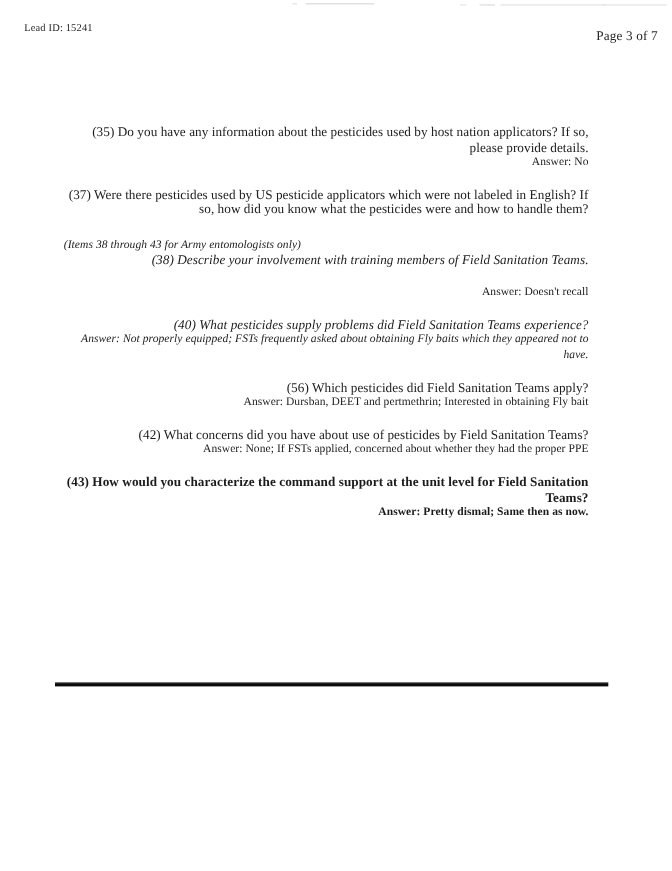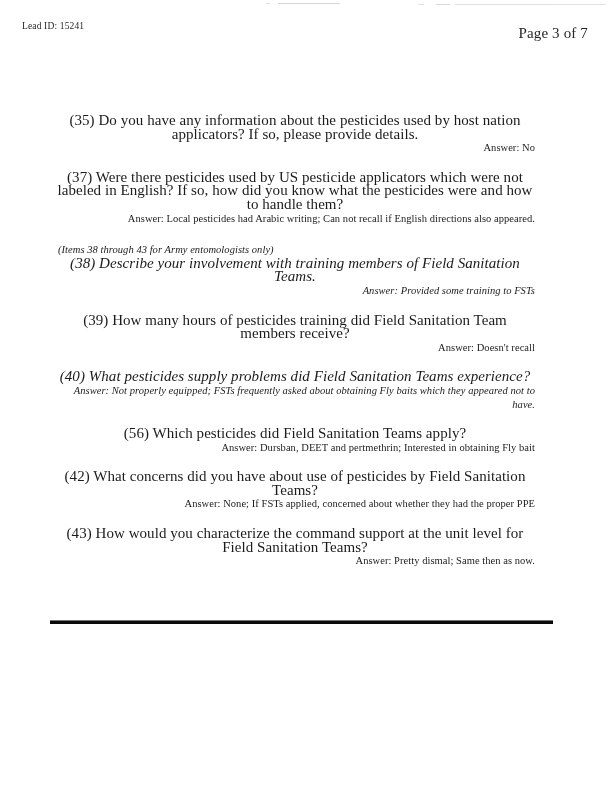--- a/index.html
+++ b/index.html
@@ -48,23 +48,23 @@
     position: absolute;
     left: 22px;
     top: 0;
     font-size: 9.5px;
     letter-spacing: 0.15px;
     white-space: nowrap;
     color: #272727;
   }
   .header .page-num {
     position: absolute;
-    right: 23px;
+    right: 13px;
     top: 4px;
-    font-size: 15px;
+    font-size: 12px;
     letter-spacing: 0.15px;
     white-space: nowrap;
     color: #272727;
   }
 
   
   .body-block {
     position: absolute;
     left: 55px;
     top: 114px;
@@ -74,45 +74,45 @@
     margin-bottom: 15px;
   }
   .note-line {
     font-size: 10.5px;
     line-height: 13.6px;
     margin-left: 3px;
     color: #1b1b1b;
     letter-spacing: 0.05px;
   }
   .q-line {
-    font-size: 15px;
+    font-size: 12px;
     line-height: 13.6px;
     color: #1b1b1b;
     letter-spacing: 0.05px;
-    text-align: center;
+    text-align: right;
   }
   .a-line {
     font-size: 10.5px;
     line-height: 13.6px;
     margin-left: 4px;
     color: #1b1b1b;
     letter-spacing: 0.05px;
     text-align: right;
   }
 
   
   .g35 { margin-bottom: 16px; }
   .g36 { margin-bottom: 16px; }
   .g37 { margin-bottom: 18px; }
   .g38 { margin-bottom: 16px; font-style: italic; }
   .g39 { margin-bottom: 16px; }
   .g40 { margin-bottom: 16px; font-style: italic; }
   .g41 { margin-bottom: 16px; }
   .g42 { margin-bottom: 16px; }
-  .g43 { margin-bottom: 0; }
+  .g43 { margin-bottom: 0; font-weight: bold; }
 
   
   .bottom-rule {
     position: absolute;
     left: 50px;
     top: 621px;
     width: 503px;
     height: 3px;
     background: #0a0a0a;
   }
@@ -146,31 +146,28 @@
   <div class="body-block">
 
     <div class="qa-group g35">
       <div class="q-line">(35)  Do you have any information about the pesticides used by host nation applicators?  If so, please provide details.</div>
       <div class="a-line">Answer:  No</div>
     </div>
 
 
     <div class="qa-group g37">
       <div class="q-line">(37)  Were there pesticides used by US pesticide applicators which were not labeled in English?  If so, how did you know what the pesticides were and how to handle them?</div>
-      <div class="a-line">Answer:  Local pesticides had Arabic writing;  Can not recall if English directions also appeared.</div>
     </div>
 
     <div class="qa-group g38">
       <div class="note-line">(Items 38 through 43 for Army entomologists only)</div>
       <div class="q-line">(38)  Describe your involvement with training members of Field Sanitation Teams.</div>
-      <div class="a-line">Answer:  Provided some training to FSTs</div>
     </div>
 
     <div class="qa-group g39">
-      <div class="q-line">(39)  How many hours of pesticides training did Field Sanitation Team members receive?</div>
       <div class="a-line">Answer:  Doesn't recall</div>
     </div>
 
     <div class="qa-group g40">
       <div class="q-line">(40)  What pesticides supply problems did Field Sanitation Teams experience?</div>
       <div class="a-line">Answer:  Not properly equipped;  FSTs frequently asked about obtaining Fly baits which they appeared not to have.</div>
     </div>
 
     <div class="qa-group g41">
       <div class="q-line">(56)  Which pesticides did Field Sanitation Teams apply?</div>

